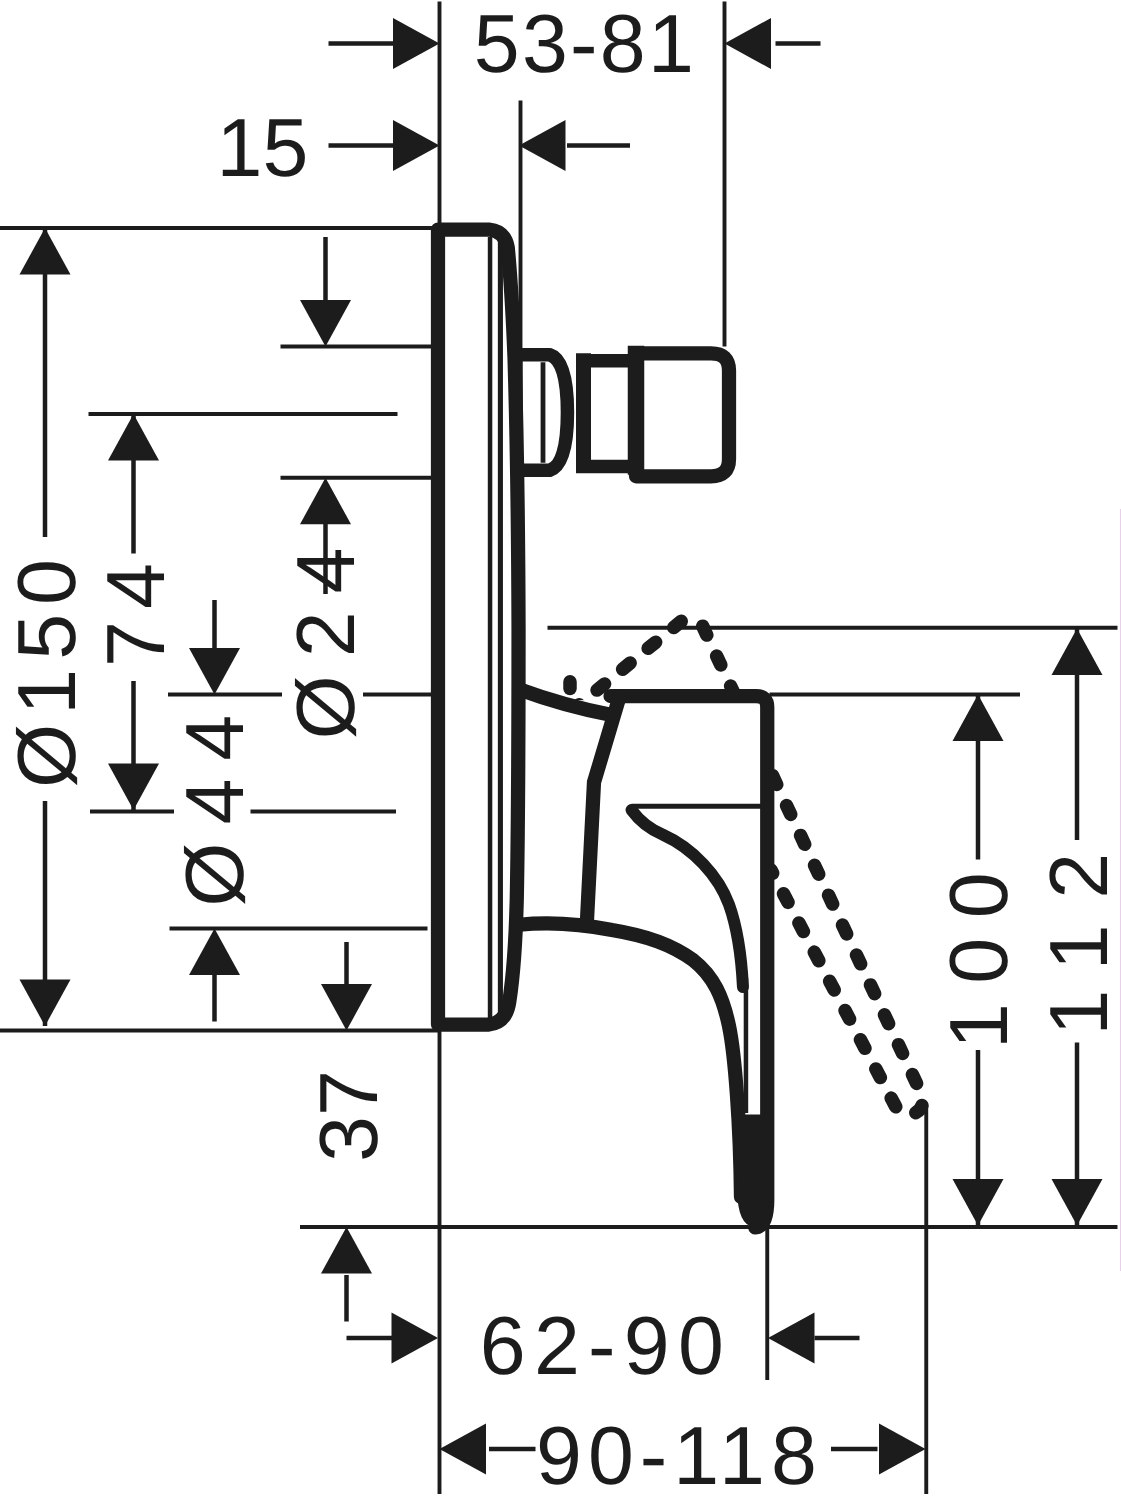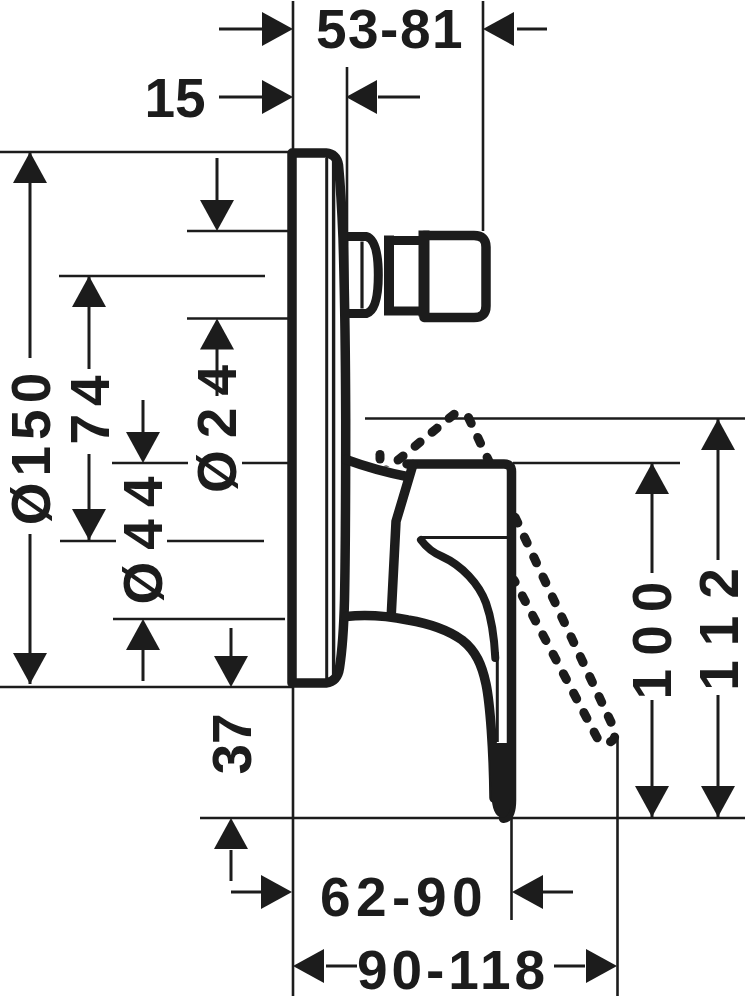--- a/index.html
+++ b/index.html
@@ -1,16 +1,16 @@
 <!DOCTYPE html>
 <html><head>
 <meta charset="utf-8">
 <style>
   html,body{margin:0;padding:0;background:#fff;}
-  #wrap{width:747px;height:1000px;position:relative;overflow:hidden;background:#a21caf;font-weight:bold;}
+  #wrap{width:747px;height:1000px;position:relative;overflow:hidden;background:#a21caf;}
   svg{display:block;}
   text{font-family:"Liberation Sans",sans-serif;fill:#1c1c1c;}
 </style>
 </head>
 <body>
 <div id="wrap">
 <svg width="747" height="1000" viewBox="0 0 747 1000">
 <rect x="0" y="0" width="747" height="1000" fill="#ffffff"></rect>
 
 <g stroke="#1c1c1c" stroke-width="2.6" fill="none">

